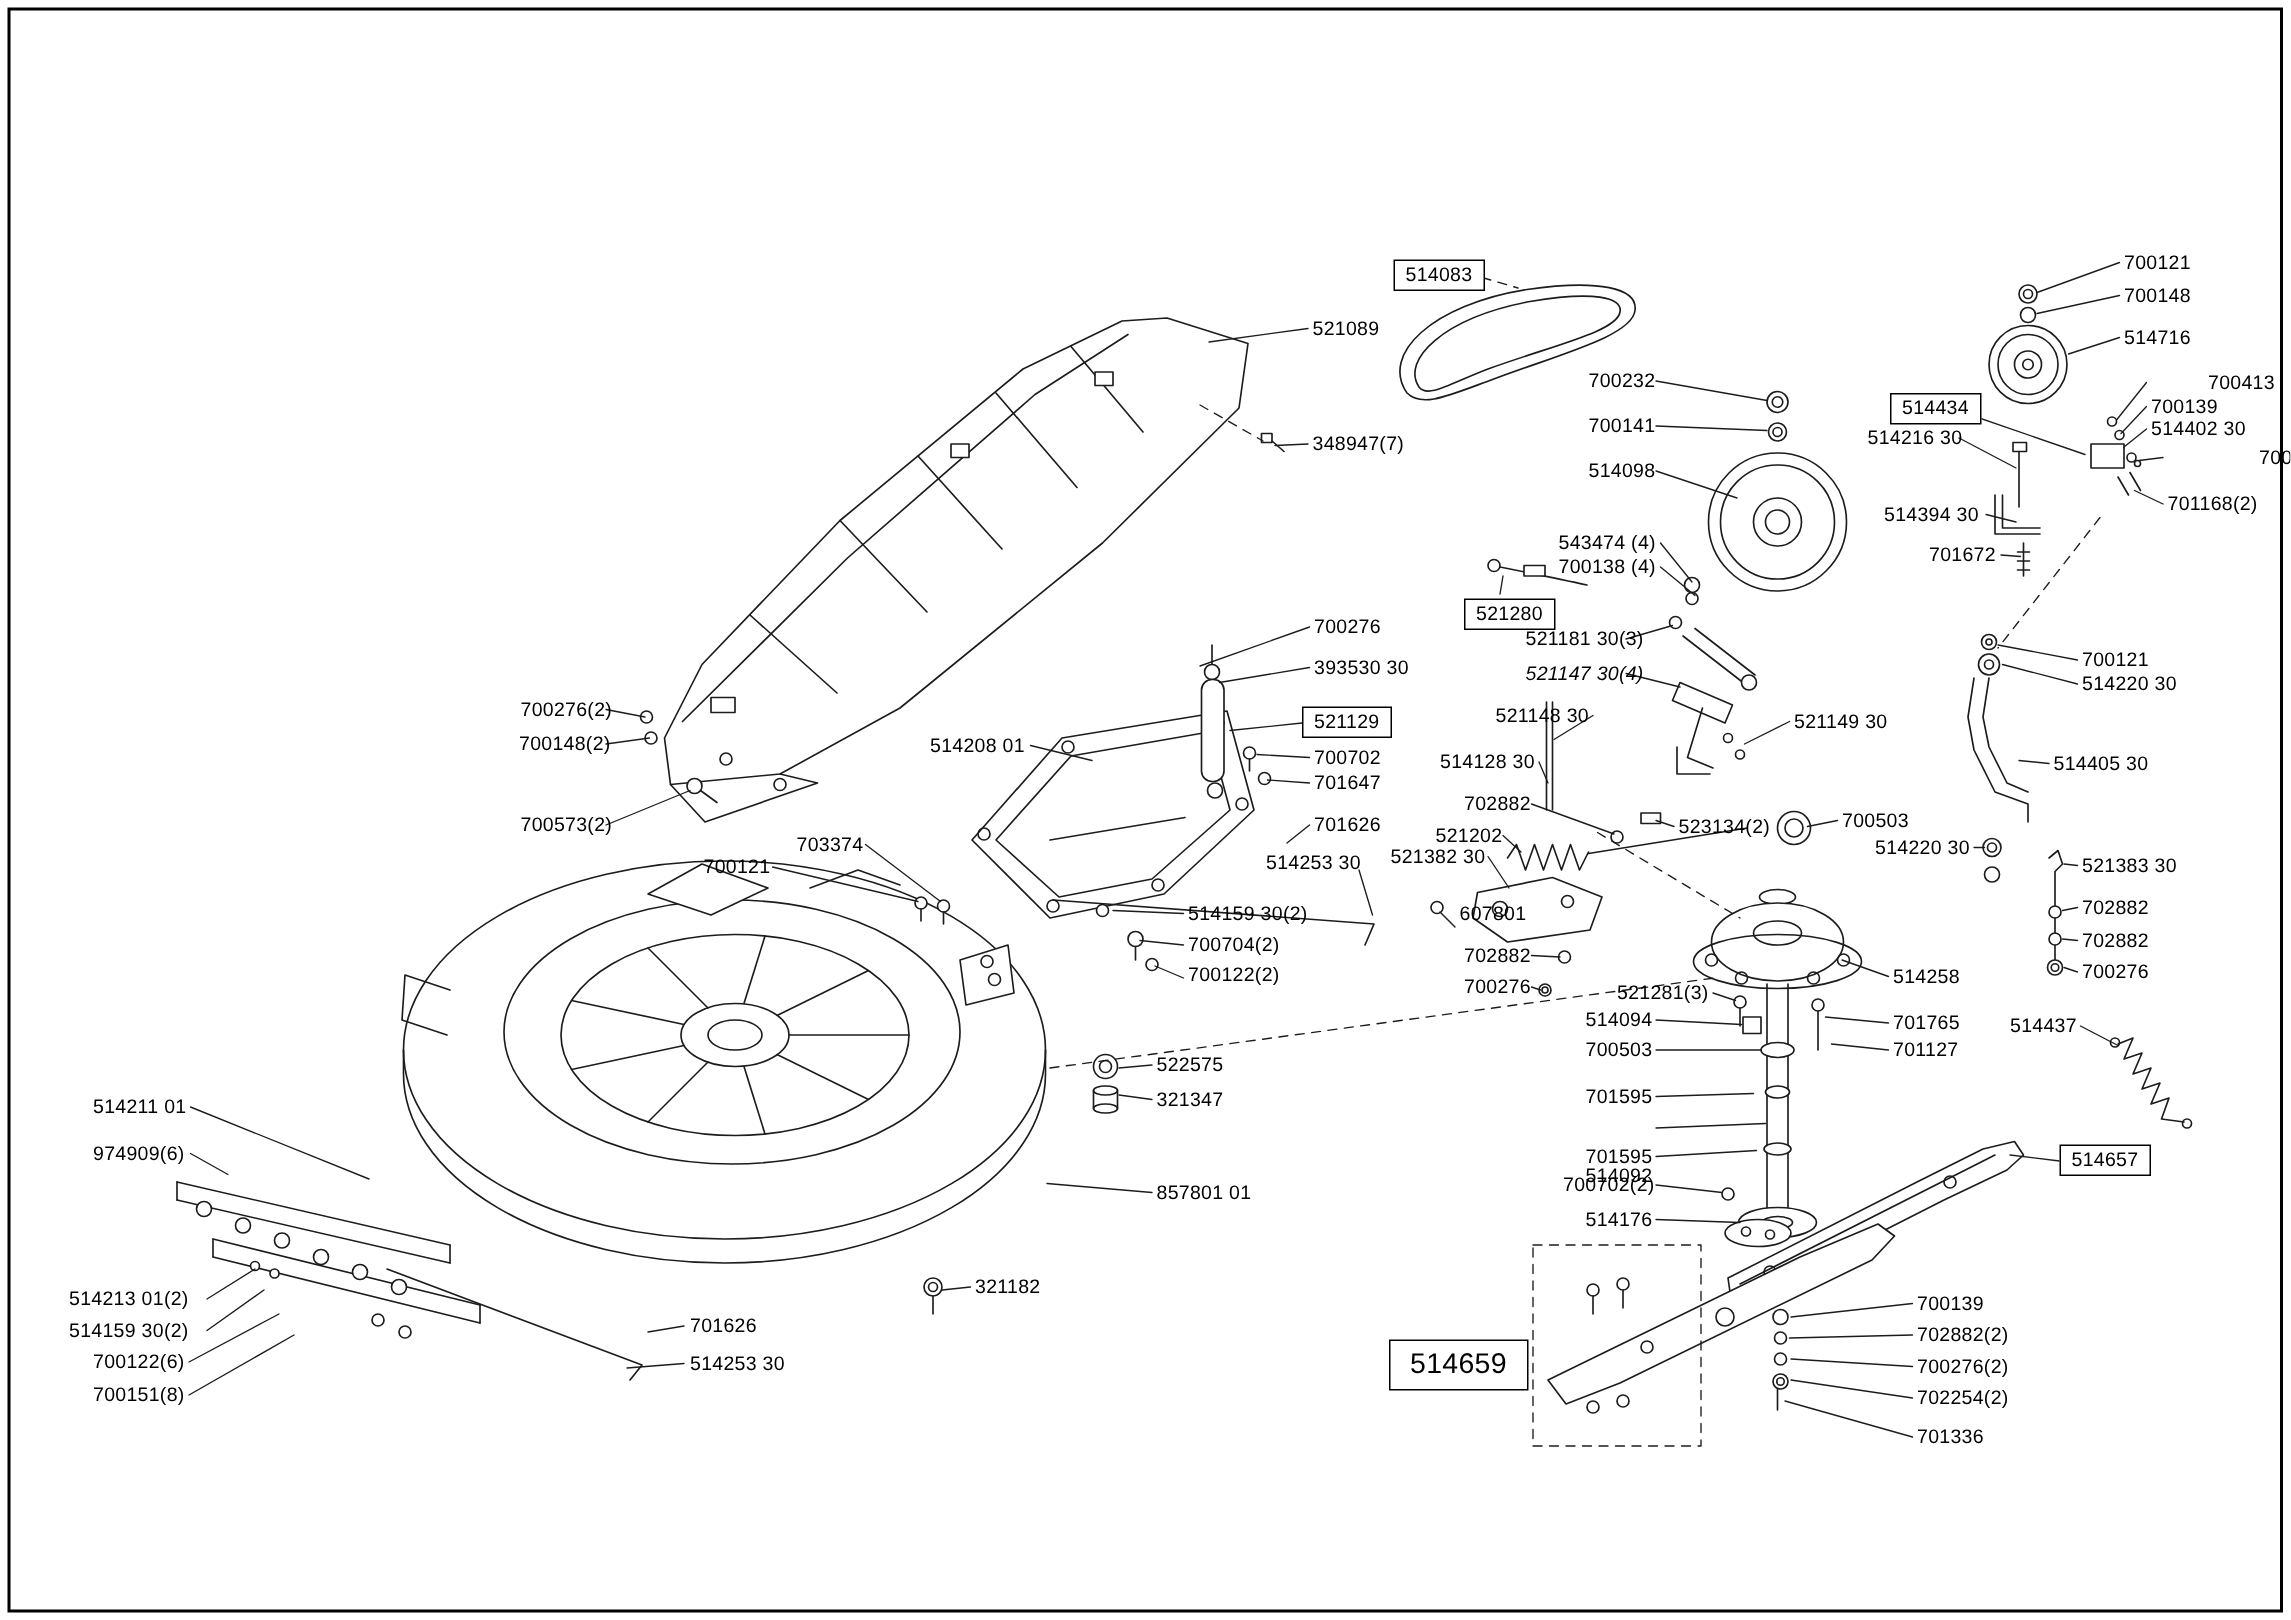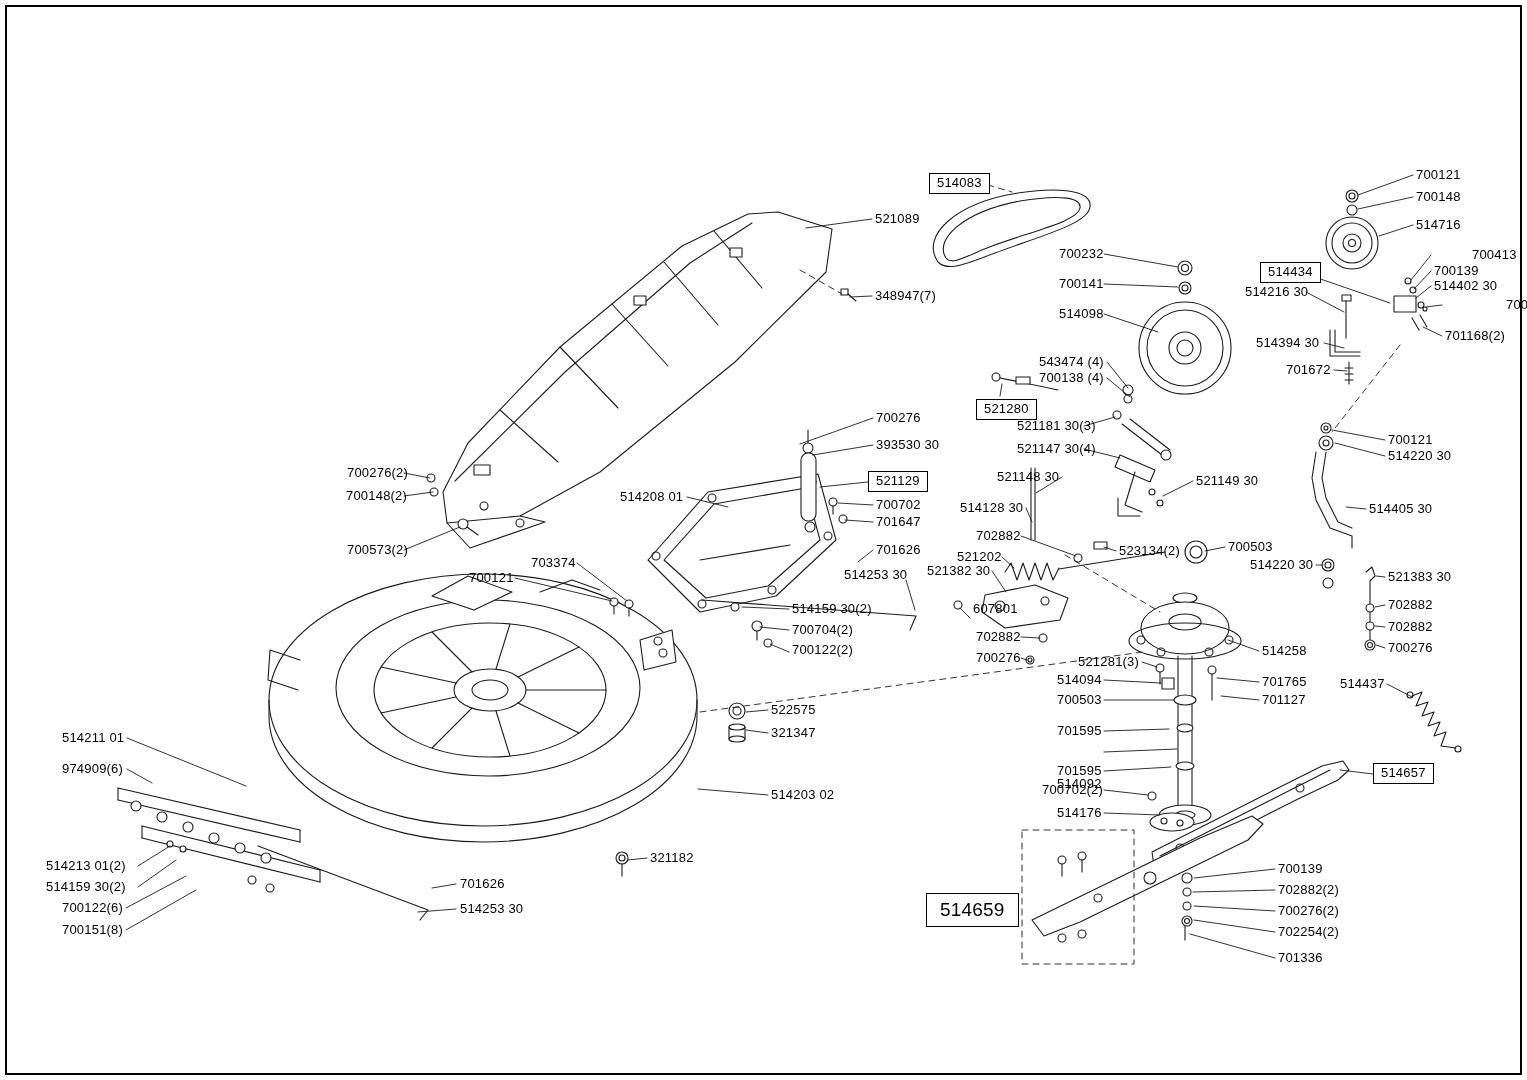--- a/index.html
+++ b/index.html
@@ -406,21 +406,21 @@
       <div class="label" style="left: 792px; top: 643px;">700122(2)</div>
       <div class="label" style="left: 62px; top: 731px;">514211 01</div>
       <div class="label" style="left: 62px; top: 762px;">974909(6)</div>
       <div class="label" style="left: 46px; top: 859px;">514213 01(2)</div>
       <div class="label" style="left: 46px; top: 880px;">514159 30(2)</div>
       <div class="label" style="left: 62px; top: 901px;">700122(6)</div>
       <div class="label" style="left: 62px; top: 923px;">700151(8)</div>
       <div class="label" style="left: 460px; top: 877px;">701626</div>
       <div class="label" style="left: 460px; top: 902px;">514253 30</div>
       <div class="label" style="left: 650px; top: 851px;">321182</div>
-      <div class="label" style="left: 771px; top: 788px;">514203 02</div>
+      <div class="label" style="left: 771px; top: 788px;">857801 01</div>
       <div class="label" style="left: 771px; top: 703px;">522575</div>
       <div class="label" style="left: 771px; top: 726px;">321347</div>
       <div class="label boxed" style="left: 937px; top: 177px;">514083</div>
       <div class="label" style="left: 1059px; top: 247px;">700232</div>
       <div class="label" style="left: 1059px; top: 277px;">700141</div>
       <div class="label" style="left: 1059px; top: 307px;">514098</div>
       <div class="label" style="left: 1416px; top: 168px;">700121</div>
       <div class="label" style="left: 1416px; top: 190px;">700148</div>
       <div class="label" style="left: 1416px; top: 218px;">514716</div>
       <div class="label boxed" style="left: 1268px; top: 266px;">514434</div>
@@ -429,21 +429,21 @@
       <div class="label" style="left: 1434px; top: 264px;">700139</div>
       <div class="label" style="left: 1434px; top: 279px;">514402 30</div>
       <div class="label" style="left: 1506px; top: 298px;">700119(2)</div>
       <div class="label" style="left: 1445px; top: 329px;">701168(2)</div>
       <div class="label" style="left: 1256px; top: 336px;">514394 30</div>
       <div class="label" style="left: 1286px; top: 363px;">701672</div>
       <div class="label" style="left: 1039px; top: 355px;">543474 (4)</div>
       <div class="label" style="left: 1039px; top: 371px;">700138 (4)</div>
       <div class="label boxed" style="left: 984px; top: 403px;">521280</div>
       <div class="label" style="left: 1017px; top: 419px;">521181 30(3)</div>
-      <div class="label" style="left: 1017px; top: 442px;">521147 30(4)</div>
+      <div class="label" style="left: 1017px; top: 442px; font-style: italic;">521147 30(4)</div>
       <div class="label" style="left: 997px; top: 470px;">521148 30</div>
       <div class="label" style="left: 960px; top: 501px;">514128 30</div>
       <div class="label" style="left: 976px; top: 529px;">702882</div>
       <div class="label" style="left: 957px; top: 550px;">521202</div>
       <div class="label" style="left: 927px; top: 564px;">521382 30</div>
       <div class="label" style="left: 973px; top: 602px;">607801</div>
       <div class="label" style="left: 976px; top: 630px;">702882</div>
       <div class="label" style="left: 976px; top: 651px;">700276</div>
       <div class="label" style="left: 1119px; top: 544px;">523134(2)</div>
       <div class="label" style="left: 1228px; top: 540px;">700503</div>

